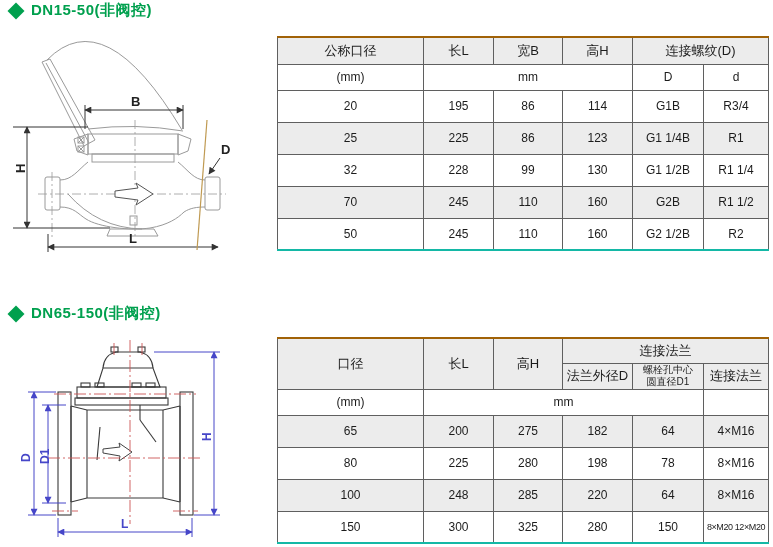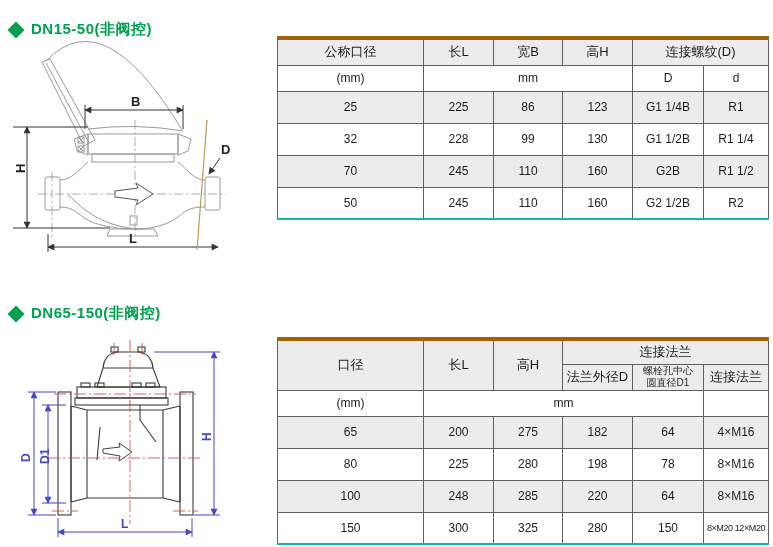--- a/index.html
+++ b/index.html
@@ -4,36 +4,36 @@
 <style>
   html,body{margin:0;padding:0;background:#fff;}
   .stage{position:relative;width:773px;height:547px;background:#ffffff;overflow:hidden;
          font-family:"Liberation Sans","DejaVu Sans",sans-serif;color:#1c1c1c;}
   .sec-title{position:absolute;left:10px;display:flex;align-items:center;gap:9px;
              color:#00a04e;font-weight:bold;font-size:15px;letter-spacing:0.5px;}
   .diamond{width:12px;height:12px;background:#00a04e;transform:rotate(45deg);flex:0 0 auto;}
   .spec-table{position:absolute;border-collapse:collapse;table-layout:fixed;font-size:12px;}
   .spec-table th,.spec-table td{border:1px solid #5f5f5f;text-align:center;vertical-align:middle;
              font-weight:normal;padding:0;overflow:hidden;}
-  .spec-table tr.top-row th{border-top:4px solid #a16207;}
+  .spec-table tr.top-row th{border-top:2px solid #a16207;}
   .spec-table tr.last-row td{border-bottom:2px solid #14b8a6;}
   .hdr{background:#ececec;font-size:13px;}
   .shaded td{background:#ececec;}
   .small-hdr{font-size:10px;line-height:1.2;}
   .cell-tiny{font-size:9px;letter-spacing:-0.4px;}
   .h25{height:25px}.h26{height:26px}.h27{height:27px}.h32{height:32px}
   svg{position:absolute;}
   svg text{font-family:"Liberation Sans","DejaVu Sans",sans-serif;}
 </style>
 </head>
 <body>
 
 <div class="stage">
 
-  <div class="sec-title" style="top:20px;">
+  <div class="sec-title" style="top:1px;">
     <span class="diamond"></span>
     <span>DN15-50(非阀控)</span>
   </div>
 
   <svg style="left:12px;top:28px;" width="250" height="240" viewBox="0 0 250 240">
     <defs>
       <marker id="arr-d" viewBox="0 0 10 10" refX="9" refY="5" markerWidth="9" markerHeight="7" orient="auto-start-reverse">
         <path d="M0,0 L10,5 L0,10 z" fill="#333"></path>
       </marker>
     </defs>
@@ -107,20 +107,28 @@
       <th class="hdr">宽B</th>
       <th class="hdr">高H</th>
       <th class="hdr" colspan="2">连接螺纹(D)</th>
     </tr>
     <tr class="h26">
       <td>(mm)</td>
       <td colspan="3">mm</td>
       <td>D</td>
       <td>d</td>
     </tr>
+    <tr class="h32">
+      <td>20</td>
+      <td>195</td>
+      <td>86</td>
+      <td>114</td>
+      <td>G1B</td>
+      <td>R3/4</td>
+    </tr>
     <tr class="h32 shaded">
       <td>25</td>
       <td>225</td>
       <td>86</td>
       <td>123</td>
       <td>G1 1/4B</td>
       <td>R1</td>
     </tr>
     <tr class="h32">
       <td>32</td>

